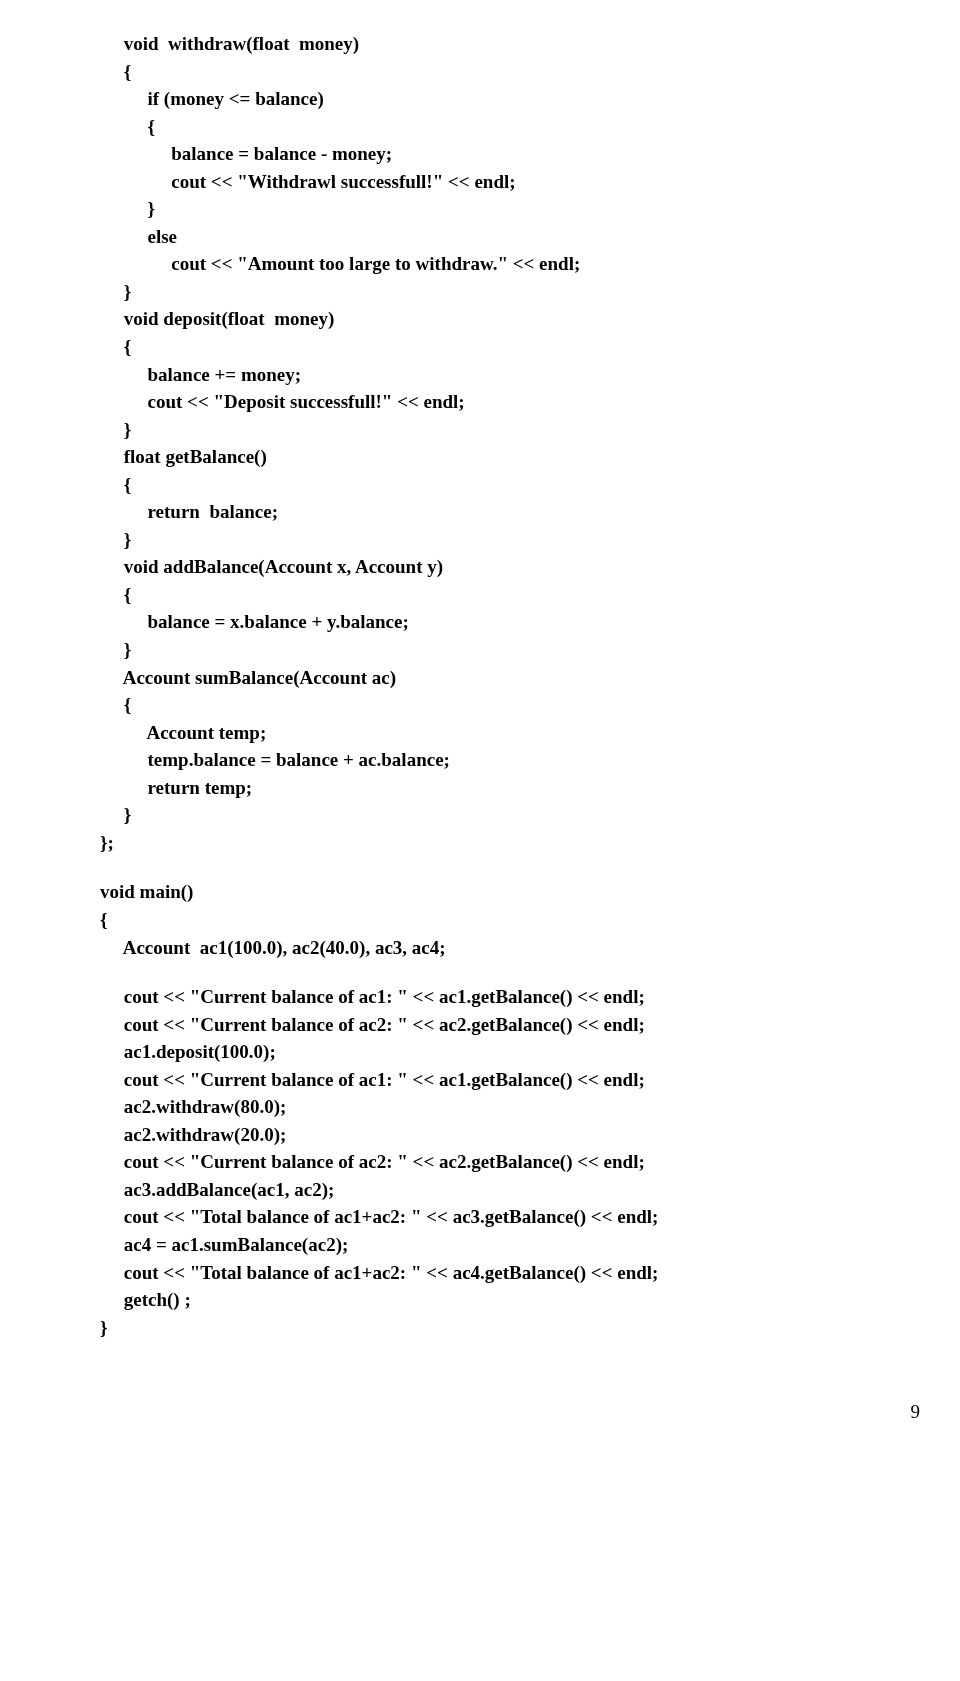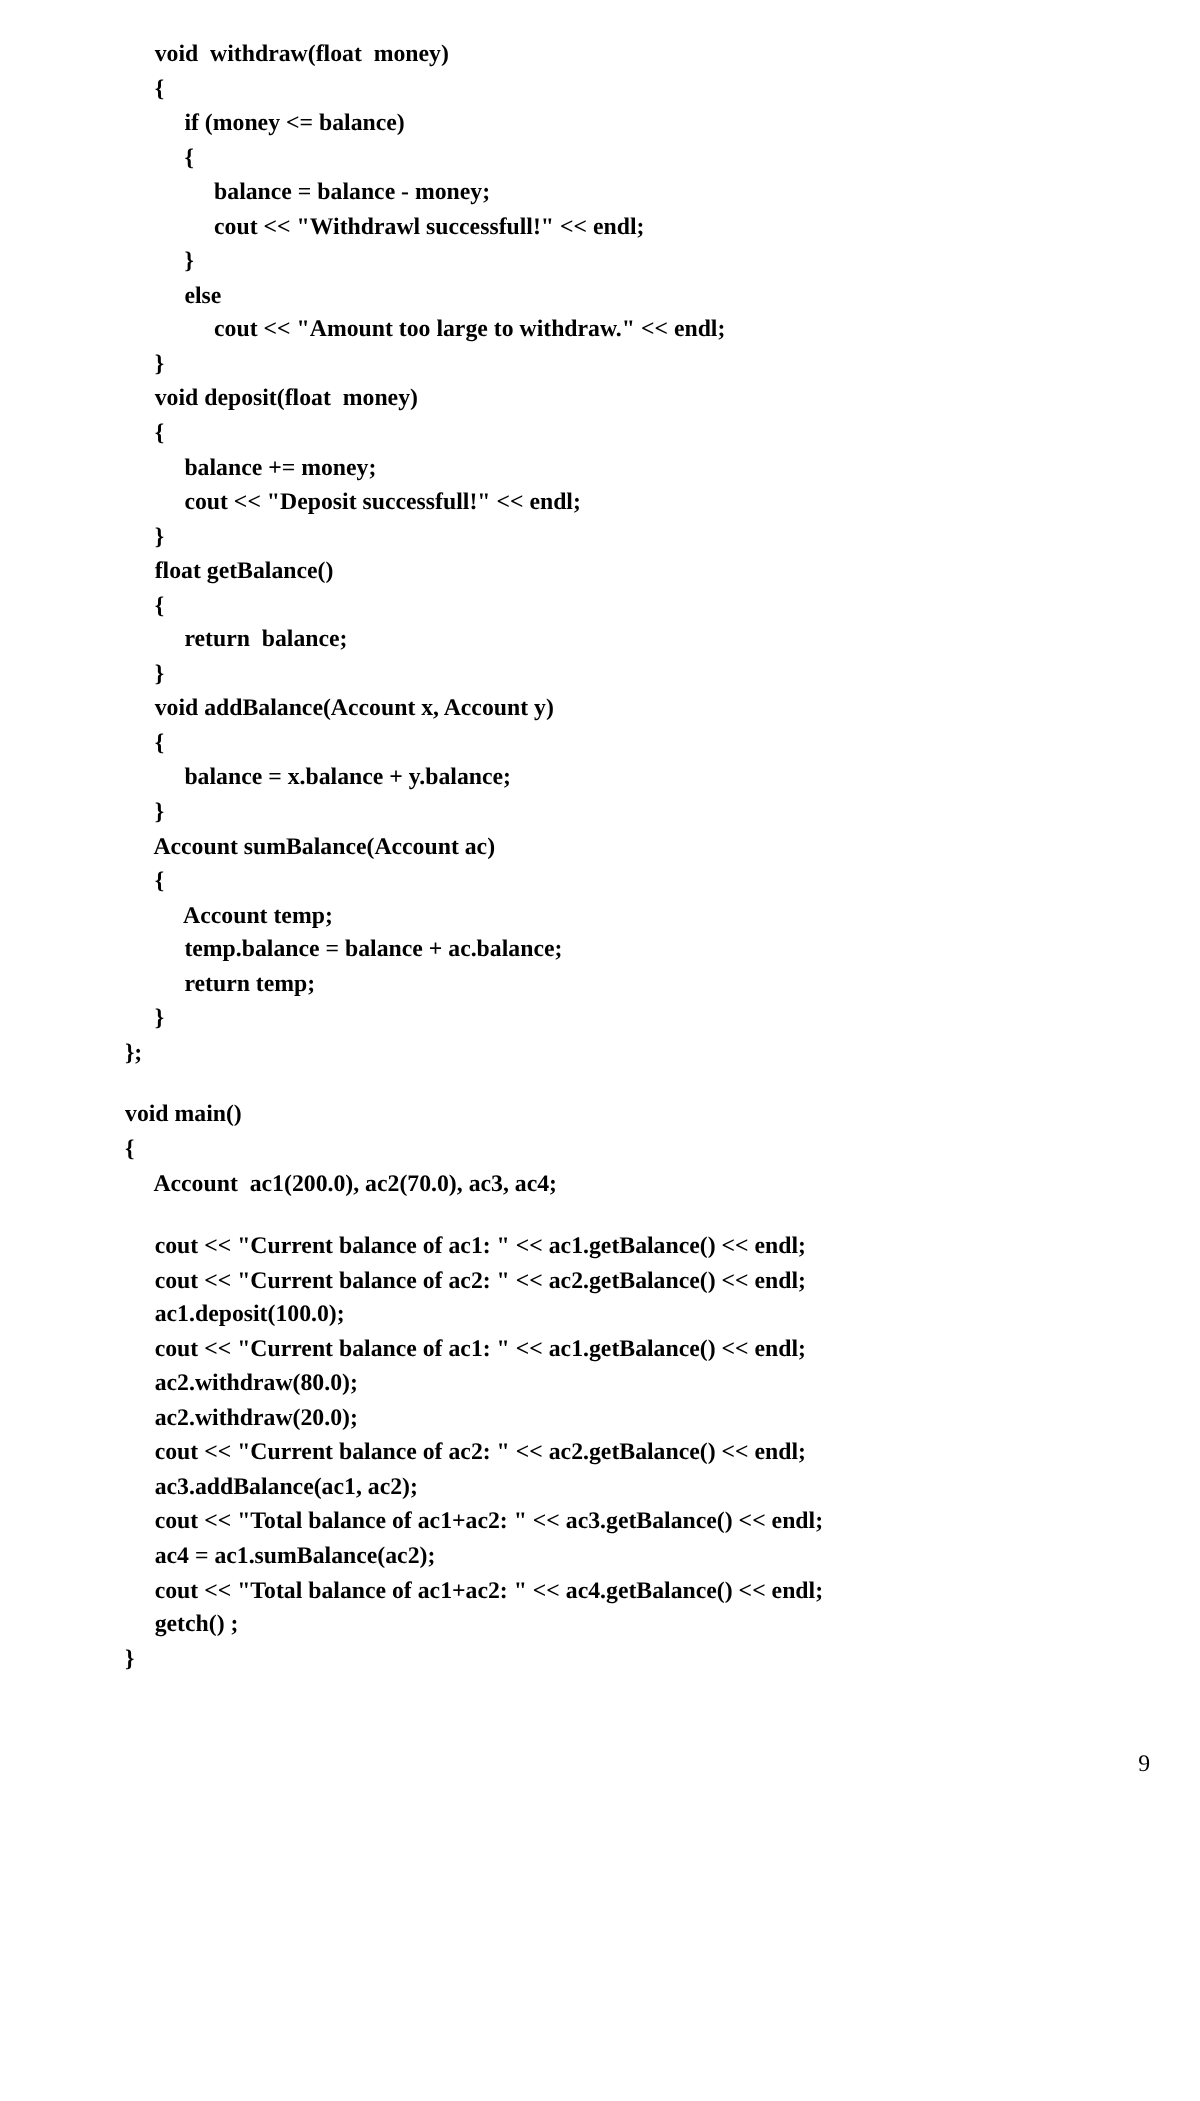--- a/index.html
+++ b/index.html
@@ -57,21 +57,21 @@
      Account sumBalance(Account ac)
      {
           Account temp;
           temp.balance = balance + ac.balance;
           return temp;
      }
 };</div>
   <br>
   <div class="code-block">void main()
 {
-     Account  ac1(200.0), ac2(70.0), ac3, ac4;</div>
+     Account  ac1(100.0), ac2(40.0), ac3, ac4;</div>
   <br>
   <div class="code-block">     cout &lt;&lt; "Current balance of ac1: " &lt;&lt; ac1.getBalance() &lt;&lt; endl;
      cout &lt;&lt; "Current balance of ac2: " &lt;&lt; ac2.getBalance() &lt;&lt; endl;
      ac1.deposit(100.0);
      cout &lt;&lt; "Current balance of ac1: " &lt;&lt; ac1.getBalance() &lt;&lt; endl;
      ac2.withdraw(80.0);
      ac2.withdraw(20.0);
      cout &lt;&lt; "Current balance of ac2: " &lt;&lt; ac2.getBalance() &lt;&lt; endl;
      ac3.addBalance(ac1, ac2);
      cout &lt;&lt; "Total balance of ac1+ac2: " &lt;&lt; ac3.getBalance() &lt;&lt; endl;

